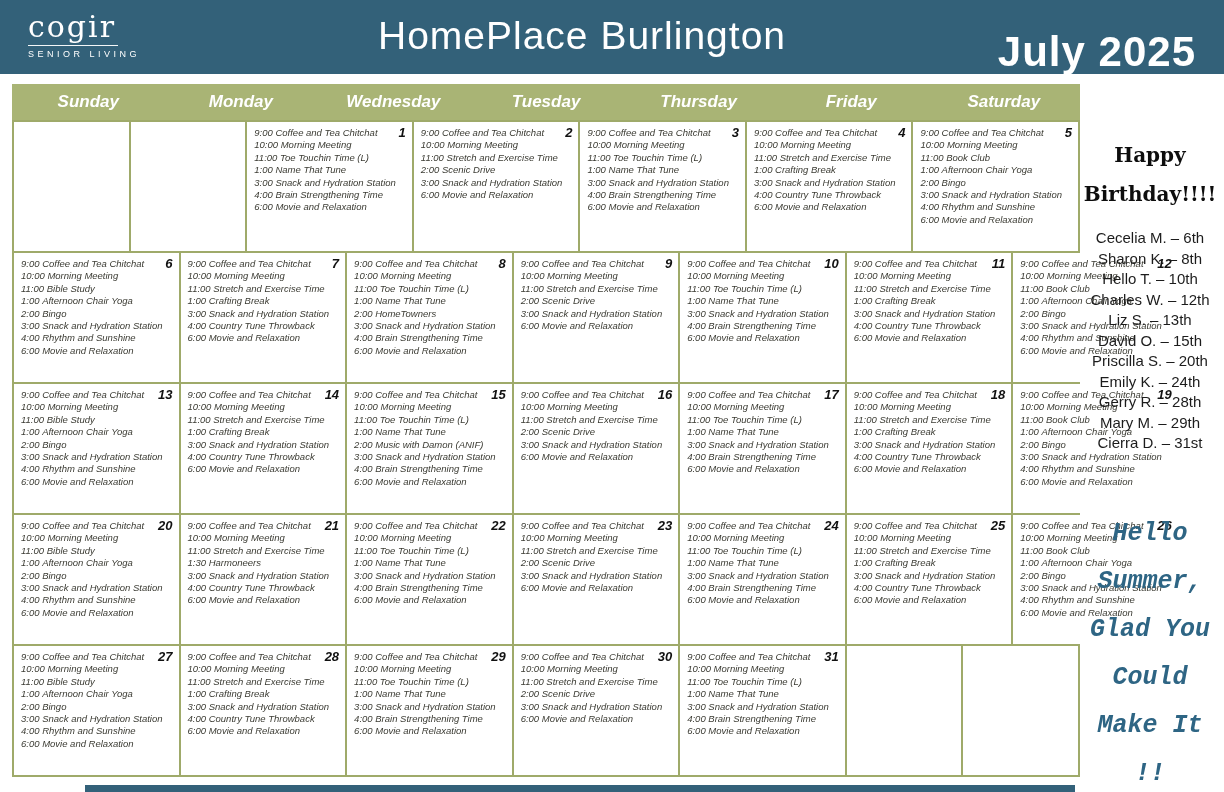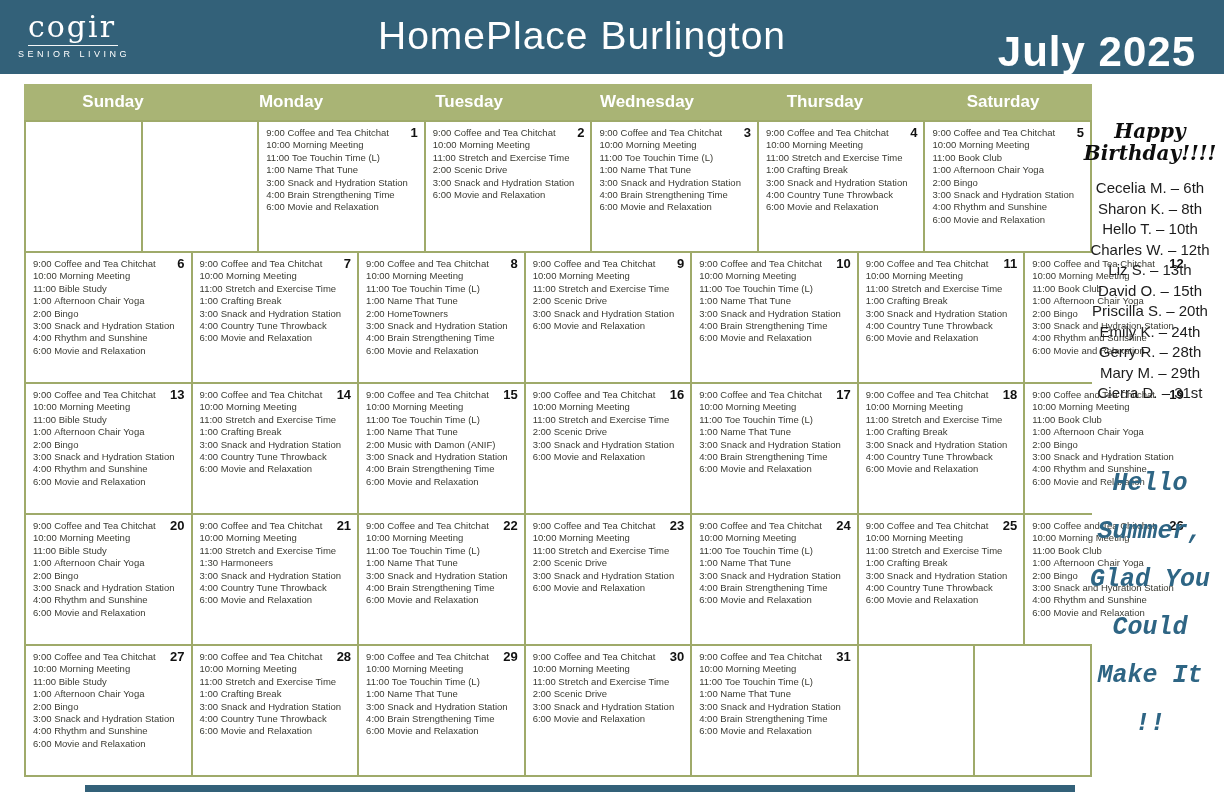--- a/index.html
+++ b/index.html
@@ -2,53 +2,53 @@
 <html style="--header-bg: #336179; --grid-green: #a9b475; --grid-border: #9faa6a; --script-teal: #2e6584;"><head>
 <meta charset="utf-8">
 <style>
   * { margin:0; padding:0; box-sizing:border-box; }
   html,body { width:1224px; height:792px; overflow:hidden; background:#fff;
               font-family:"Liberation Sans", sans-serif; }
   .page { position:relative; width:1224px; height:792px; background:#fff; }
 
   
   .hdr { position:relative; height:74px; background:var(--header-bg,#336179); color:#fff; }
-  .logo { position:absolute; left:18px; top:10px; width:100px; text-align:right; }
+  .logo { position:absolute; left:28px; top:10px; width:100px; text-align:left; }
   .logo-word { font-family:"DejaVu Serif", serif; font-size:30px; letter-spacing:2px;
                line-height:34px; border-bottom:1px solid rgba(255,255,255,.95);
                display:inline-block; padding:0 2px 1px 0; }
   .logo-tag { font-size:9px; letter-spacing:3.5px; margin-top:3px; white-space:nowrap; }
   .hdr-title { position:absolute; left:0; right:0; top:14px; text-align:center;
                font-size:39px; font-weight:400; letter-spacing:1px;
                padding-right:60px; }
   .hdr-month { position:absolute; right:28px; top:28px; font-size:42px; font-weight:800;
                letter-spacing:1px; }
 
   
-  .main { position:absolute; top:84px; left:24px; width:1068px; }
+  .main { position:absolute; top:84px; left:12px; width:1068px;font-style:italic; }
   .dow-row { display:flex; height:36px; background:var(--grid-green,#a9b475); }
   .dow { flex:1; color:#fff; font-weight:700; font-size:17px; text-align:center;
          line-height:36px; }
   .grid { border:2px solid var(--grid-border,#9faa6a); border-top:none; }
   .week { display:flex; height:131px; border-top:2px solid var(--grid-border,#9faa6a); }
   .week:first-child { border-top:2px solid var(--grid-border,#9faa6a); }
   .cell { flex:1; position:relative; border-right:2px solid var(--grid-border,#9faa6a);
           background:#fff; }
   .cell:last-child { border-right:none; }
   .daynum { position:absolute; top:3px; right:6px; font-weight:700; font-size:13px;
             color:#111; }
   .events { padding:5px 16px 2px 7px; }
   .ev { font-size:9.5px; line-height:12.4px; color:#3b3b33; white-space:nowrap; }
   .ev .t { color:#3b3b33; }
 
   
   .side { position:absolute; left:1076px; top:84px; width:148px; height:700px;
           text-align:center; }
-  .bday-title { font-family:"DejaVu Serif", serif; font-style:italic; font-weight:700;
-                font-size:20px; line-height:22px; color:#0d0d0d; margin-top:36px; }
+  .bday-title { font-family:"DejaVu Serif", serif; font-weight:700;
+                font-size:20px; line-height:39px; color:#0d0d0d; margin-top:52px; }
   .bday-list { margin-top:14px;text-align:center; }
   .bday { font-size:15px; line-height:20.5px; color:#1c1c1c; white-space:nowrap; }
   .greeting { margin-top:56px; }
   .greet-line { font-family:Liberation Mono, monospace; font-style:italic; font-weight:700;
                 font-size:25px; line-height:48px; color:var(--script-teal,#2e6584); }
 
   .footer-bar { position:absolute; left:85px; bottom:0; width:990px; height:7px;
                 background:var(--header-bg,#336179); }
 </style>
 </head>
@@ -62,23 +62,24 @@
       <div class="logo-tag">SENIOR LIVING</div>
     </div>
     <div class="hdr-title">HomePlace Burlington</div>
     <div class="hdr-month">July 2025</div>
   </header>
 
   <div class="main">
     <div class="dow-row" id="dowRow">
         <div class="dow">Sunday</div>
         <div class="dow">Monday</div>
+        <div class="dow">Wednesday</div>
         <div class="dow">Tuesday</div>
-        <div class="dow">Wednesday</div>
         <div class="dow">Thursday</div>
+        <div class="dow">Friday</div>
         <div class="dow">Saturday</div>
       </div>
     <div class="grid" id="grid">
         <div class="week">
           <div class="cell"></div>
           <div class="cell"></div>
           <div class="cell">
             <div class="daynum">1</div>
             <div class="events">
               <div class="ev"><span class="t">9:00</span><span>&nbsp;Coffee and Tea Chitchat</span></div>

